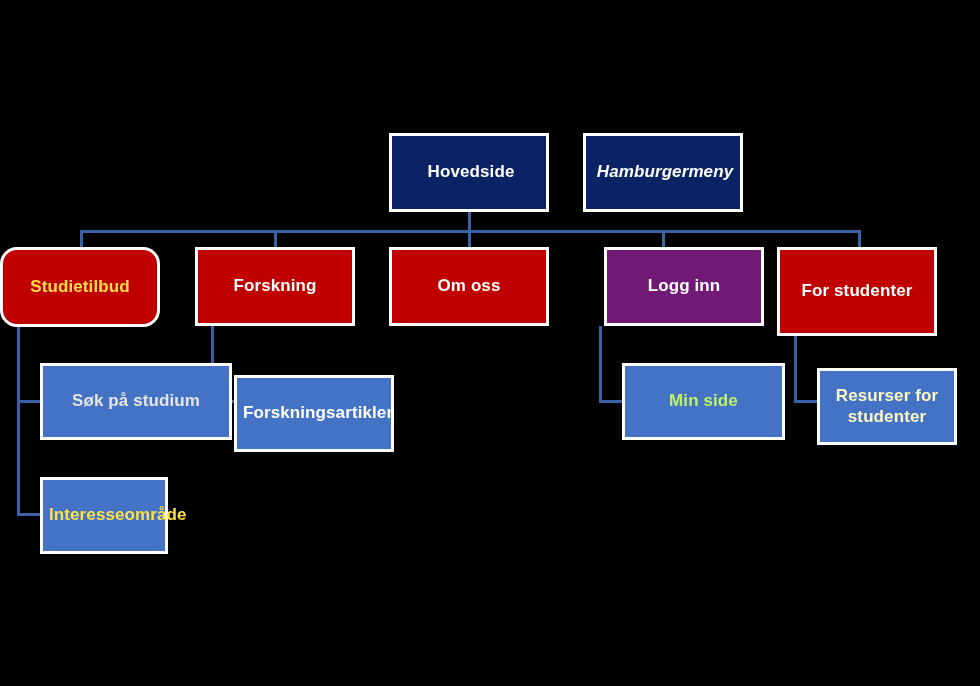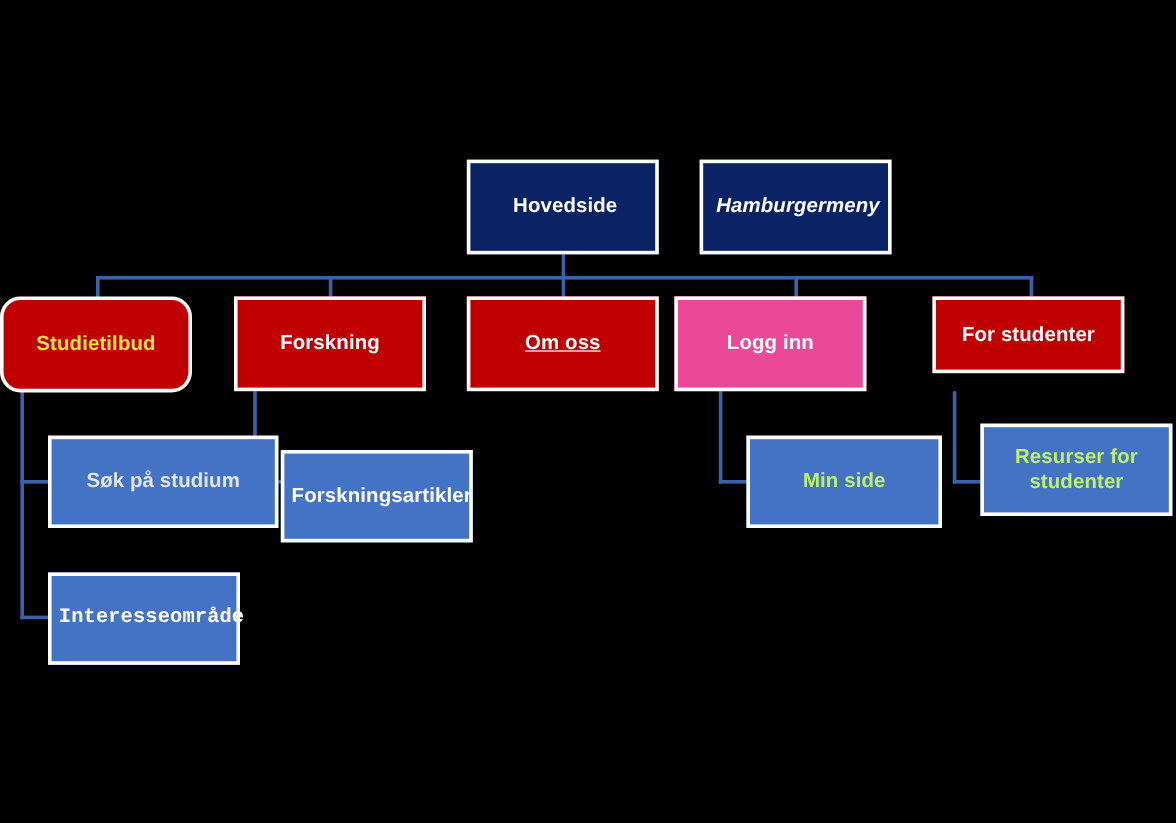--- a/index.html
+++ b/index.html
@@ -75,37 +75,37 @@
     </div>
     <div class="node level-root" style="left: 583px; top: 133px; width: 160px; height: 79px; border-color: rgb(255, 255, 255); color: rgb(255, 255, 255); background: rgb(11, 34, 101); font-style: italic;">
       <span class="label">Hamburgermeny</span>
     </div>
     <div class="node level-main" style="left: 0px; top: 247px; width: 160px; height: 80px; border-color: rgb(255, 255, 255); color: #fde047; background: rgb(192, 0, 0); border-radius: 17px;">
       <span class="label">Studietilbud</span>
     </div>
     <div class="node level-main" style="left: 195px; top: 247px; width: 160px; height: 79px; border-color: rgb(255, 255, 255); color: rgb(255, 255, 255); background: rgb(192, 0, 0);">
       <span class="label">Forskning</span>
     </div>
-    <div class="node level-main" style="left: 389px; top: 247px; width: 160px; height: 79px; border-color: rgb(255, 255, 255); color: rgb(255, 255, 255); background: rgb(192, 0, 0); text-decoration: underline;">
+    <div class="node level-main" style="left: 389px; top: 247px; width: 160px; height: 79px; border-color: rgb(255, 255, 255); color: rgb(255, 255, 255); background: rgb(192, 0, 0);">
       <span class="label">Om oss</span>
     </div>
-    <div class="node level-main" style="left: 562px; top: 247px; width: 160px; height: 79px; border-color: rgb(255, 255, 255); color: rgb(255, 255, 255); background: #ec4899;">
+    <div class="node level-main" style="left: 604px; top: 247px; width: 160px; height: 79px; border-color: rgb(255, 255, 255); color: rgb(255, 255, 255); background: #701a75;">
       <span class="label">Logg inn</span>
     </div>
-    <div class="node level-main" style="left: 777px; top: 247px; width: 160px; height: 64px; border-color: rgb(255, 255, 255); color: rgb(255, 255, 255); background: rgb(192, 0, 0);">
+    <div class="node level-main" style="left: 777px; top: 247px; width: 160px; height: 89px; border-color: rgb(255, 255, 255); color: rgb(255, 255, 255); background: rgb(192, 0, 0);">
       <span class="label">For studenter</span>
     </div>
     <div class="node level-sub" style="left: 40px; top: 363px; width: 192px; height: 77px; border-color: rgb(255, 255, 255); color: #e5e5e5; background: rgb(68, 114, 196);">
       <span class="label">Søk på studium</span>
     </div>
     <div class="node level-sub" style="left: 234px; top: 375px; width: 160px; height: 77px; border-color: rgb(255, 255, 255); color: rgb(255, 255, 255); background: rgb(68, 114, 196);">
       <span class="label">Forskningsartikler</span>
     </div>
     <div class="node level-sub" style="left: 622px; top: 363px; width: 163px; height: 77px; border-color: rgb(255, 255, 255); color: #bef264; background: rgb(68, 114, 196);">
       <span class="label">Min side</span>
     </div>
-    <div class="node level-sub" style="left: 817px; top: 353px; width: 160px; height: 77px; border-color: rgb(255, 255, 255); color: #bef264; background: rgb(68, 114, 196);">
+    <div class="node level-sub" style="left: 817px; top: 368px; width: 140px; height: 77px; border-color: rgb(255, 255, 255); color: #fef9c3; background: rgb(68, 114, 196);">
       <span class="label">Resurser for studenter</span>
     </div>
-    <div class="node level-sub" style="left: 40px; top: 477px; width: 160px; height: 77px; border-color: rgb(255, 255, 255); color: #ffffff; background: rgb(68, 114, 196); font-family: Liberation Mono, monospace;">
+    <div class="node level-sub" style="left: 40px; top: 477px; width: 128px; height: 77px; border-color: rgb(255, 255, 255); color: #fde047; background: rgb(68, 114, 196);">
       <span class="label">Interesseområde</span>
     </div>
   </div>
 
 </body></html>

